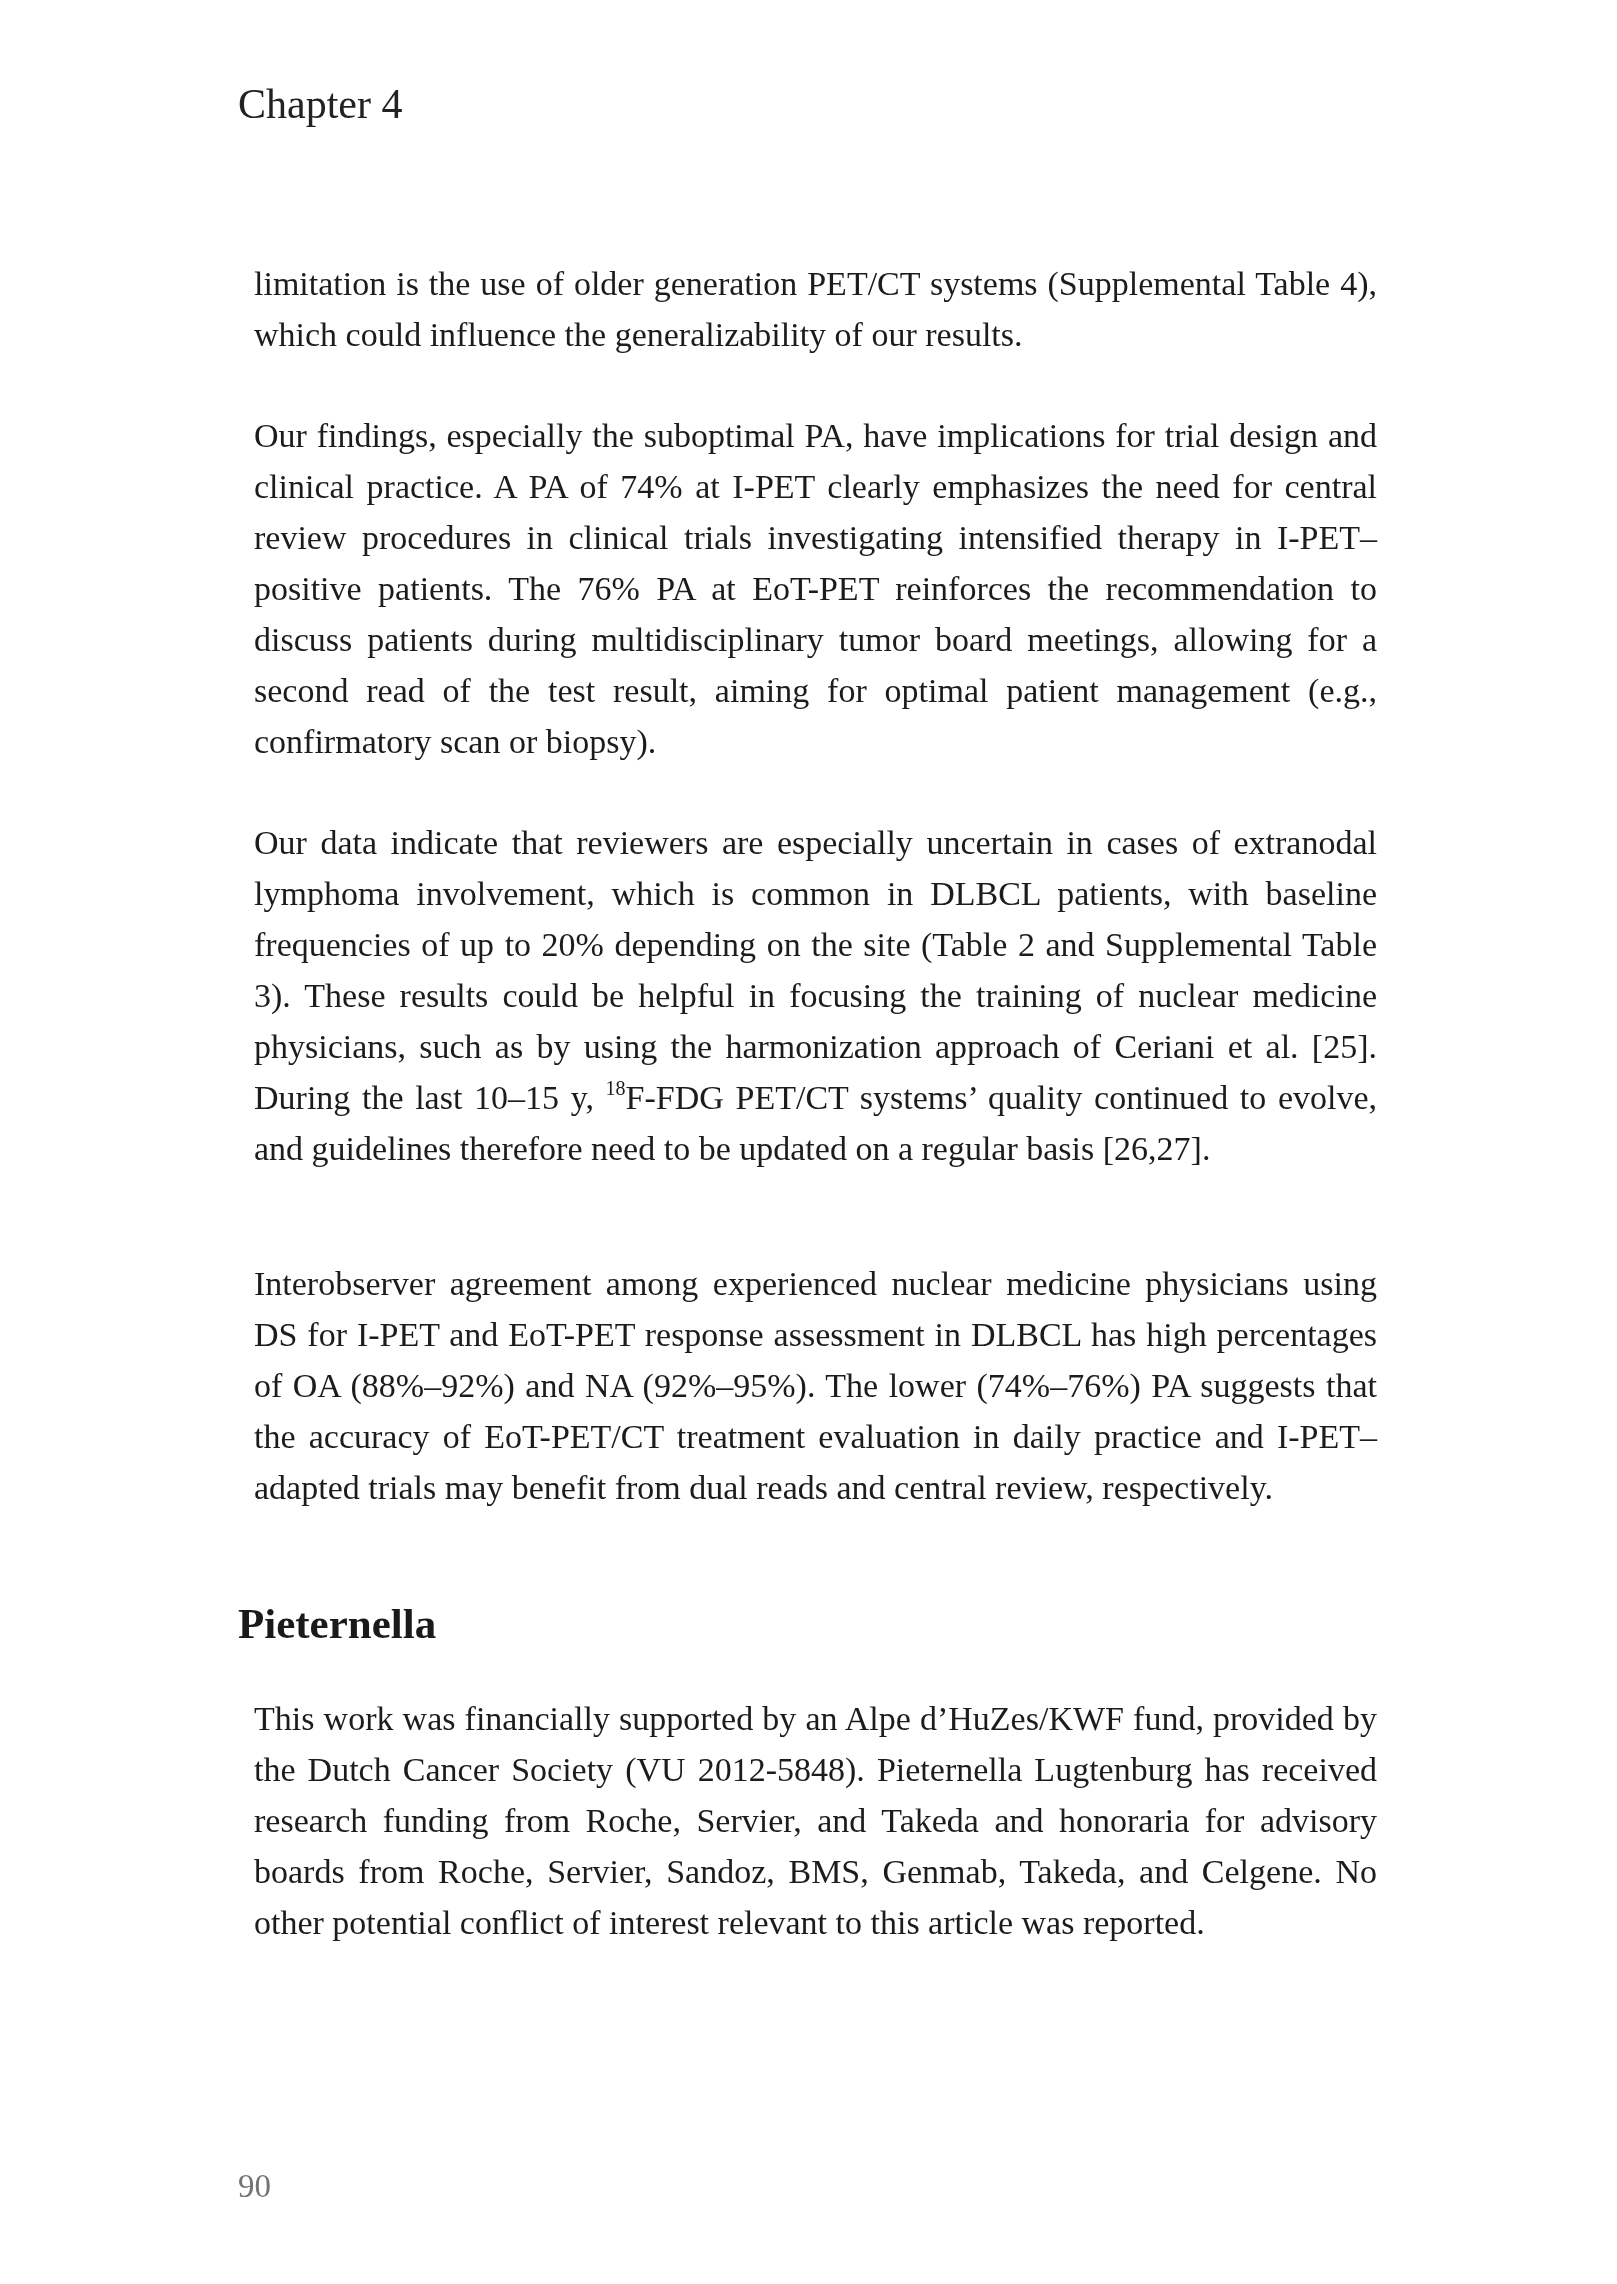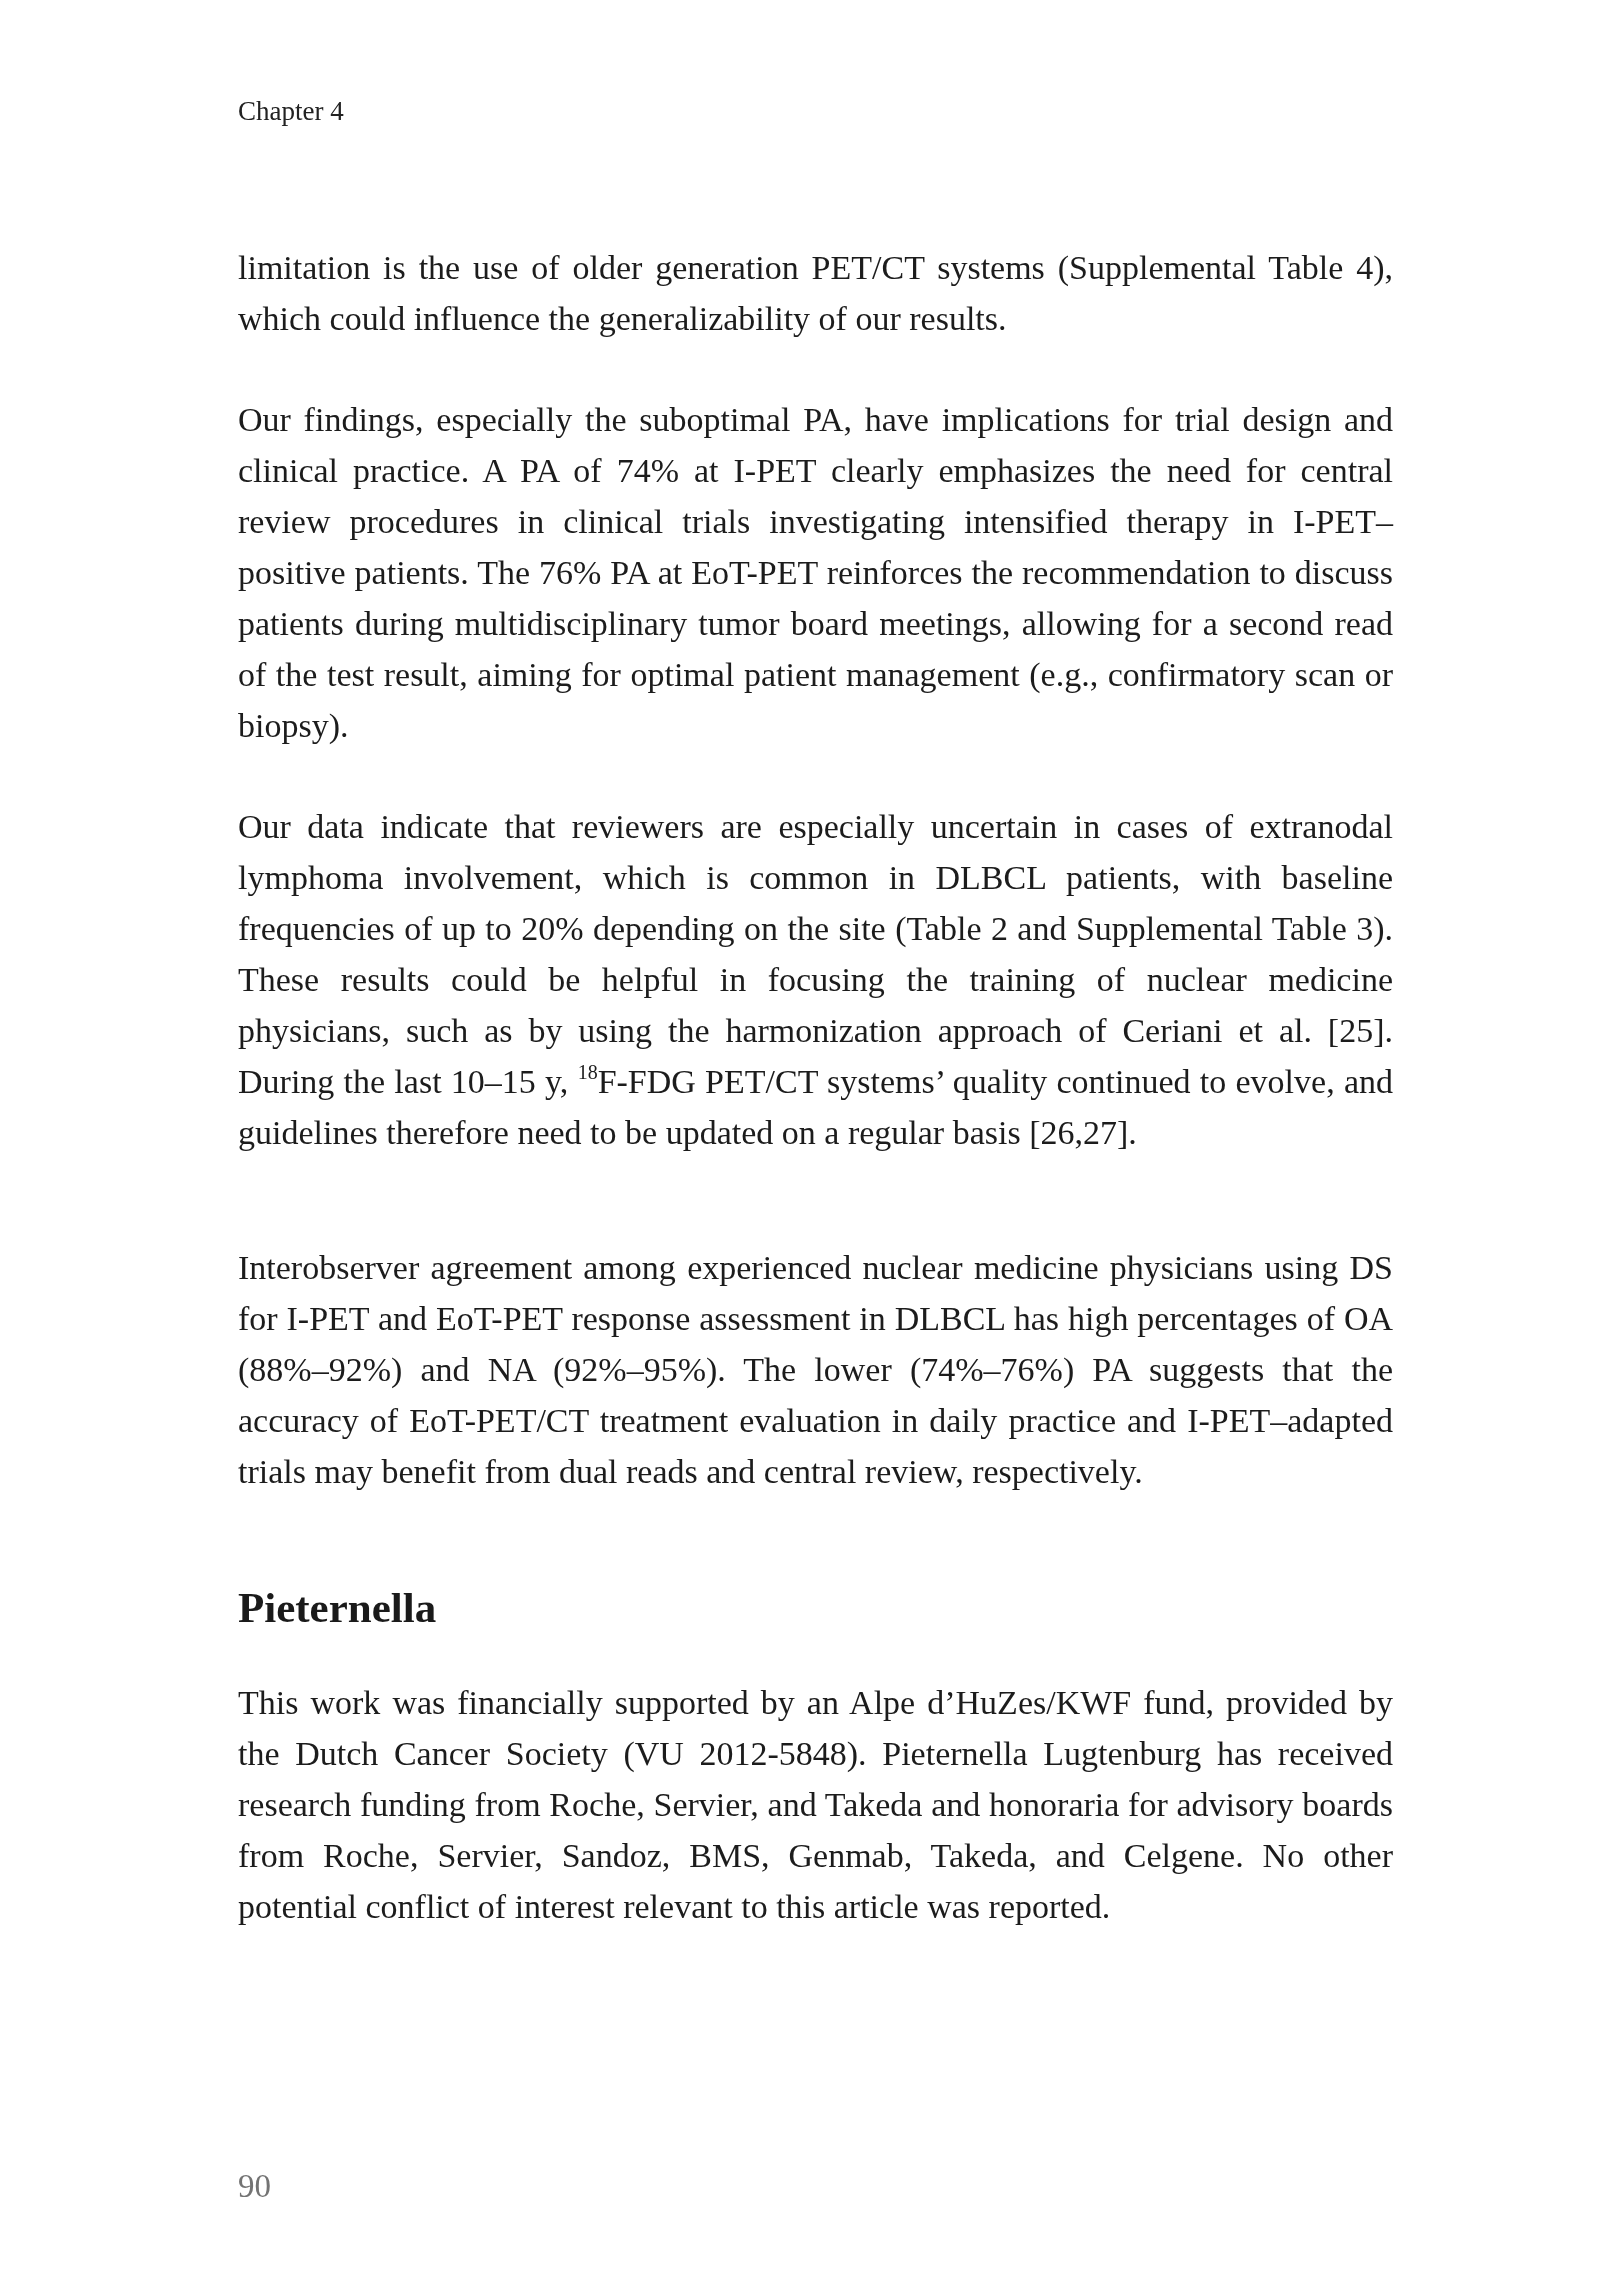--- a/index.html
+++ b/index.html
@@ -11,36 +11,36 @@
       width: 1618px;
       height: 2284px;
       position: relative;
       overflow: hidden;
       color: #1c1c1c;
       font-family: "Liberation Serif", "DejaVu Serif", serif;
     }
     .running-head {
       position: absolute;
       left: 238px;
-      top: 90px;
-      font-size: 27px;
+      top: 83px;
+      font-size: 42px;
       line-height: 43px;
       color: #222;
     }
     .content {
       position: absolute;
       left: 238px;
       top: 242px;
       width: 1155px;
     }
     .para {
       font-size: 34px;
       line-height: 51px;
       text-align: justify;
-      margin: 0;
+      margin: 16px;
       hyphens: none;
     }
     .para + .para { margin-top: 50px; }
     .section-heading {
       font-size: 43px;
       font-weight: bold;
       line-height: 53px;
       margin: 0;
       color: #1a1a1a;
     }

